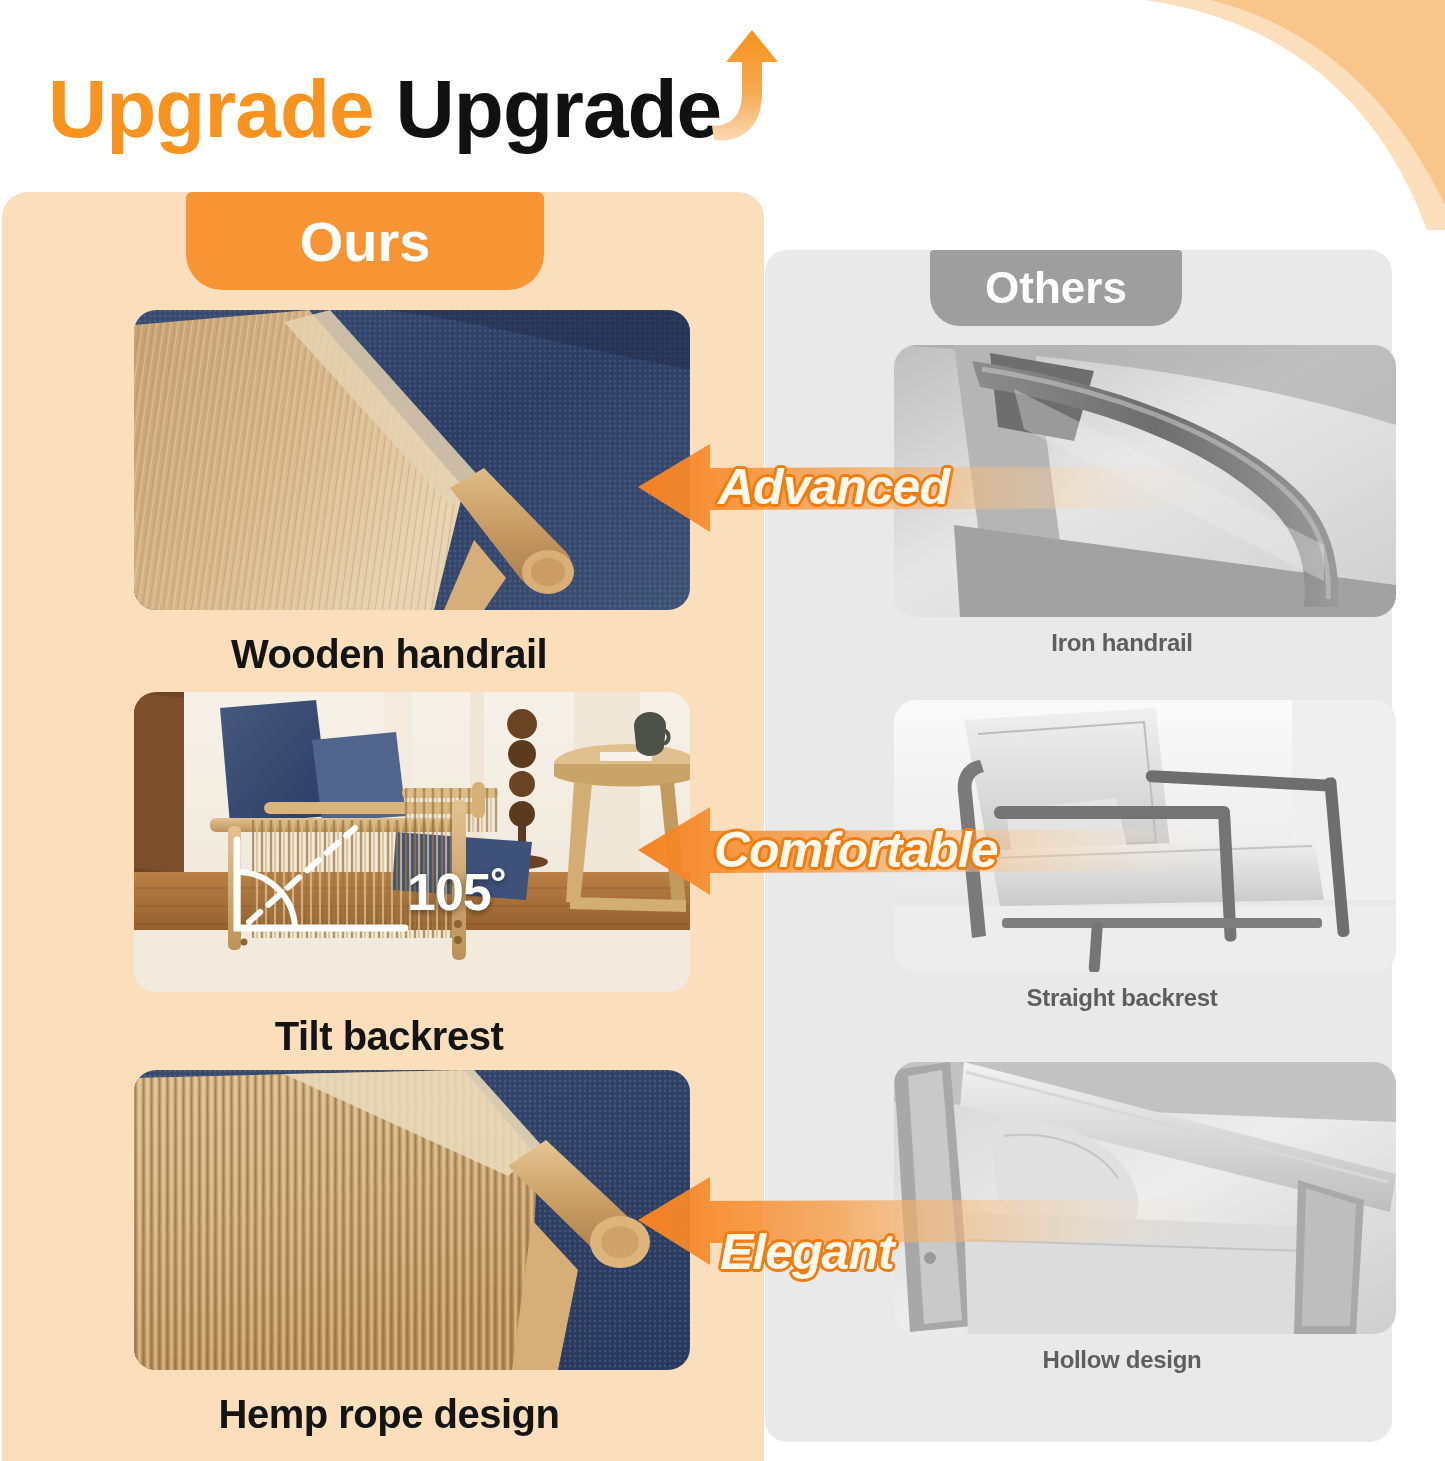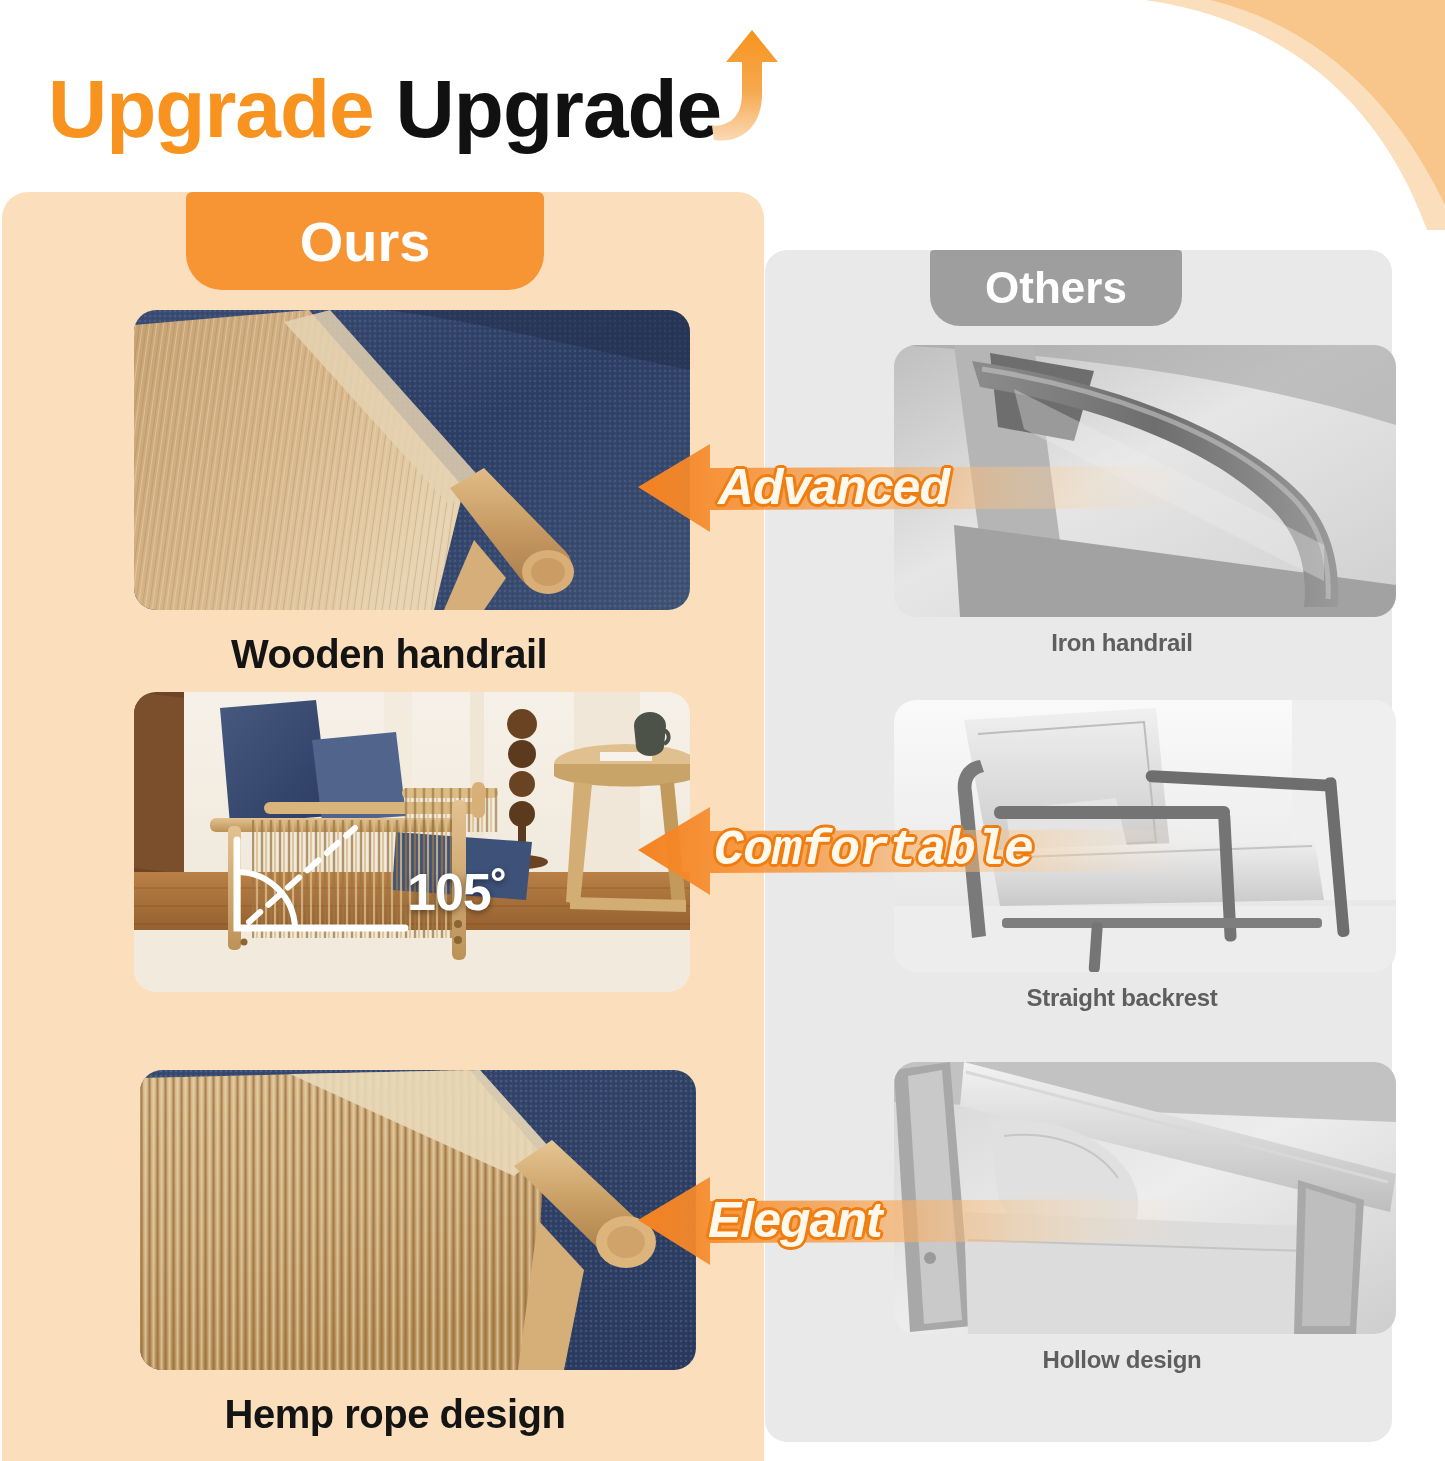--- a/index.html
+++ b/index.html
@@ -225,23 +225,24 @@
     </svg>
     <div class="angle-overlay">
       <svg width="230" height="150" viewBox="0 0 230 150">
         <path d="M 8 30 L 8 118 L 176 118" fill="none" stroke="#FFFFFF" stroke-width="7" stroke-linecap="round"></path>
         <path d="M 8 62 A 58 58 0 0 1 66 118" fill="none" stroke="#FFFFFF" stroke-width="6"></path>
         <line x1="20" y1="112" x2="126" y2="18" stroke="#FFFFFF" stroke-width="6" stroke-dasharray="15 11" stroke-linecap="round"></line>
       </svg>
       <div class="angle-text">105˚</div>
     </div>
   </div>
-</div>
-
-<div class="row" style="left:94px;top:1070px;">
+  <div class="cap cap-l">Tilt backrest</div>
+</div>
+
+<div class="row" style="left:88px;top:1070px;">
   <div class="thumb thumb-l">
     <svg width="556" height="300" viewBox="0 0 556 300">
       <defs>
         <linearGradient id="navy3" x1="0" y1="0" x2="1" y2="1">
           <stop offset="0%" stop-color="#3A4C72"></stop>
             <stop offset="100%" stop-color="#2A3A5F"></stop>
         </linearGradient>
         <linearGradient id="rope3" x1="0" y1="0" x2="0.3" y2="1">
           <stop offset="0%" stop-color="#D9BA8A"></stop>
             <stop offset="60%" stop-color="#C8A26F"></stop>
@@ -388,29 +389,29 @@
     <defs>
       <linearGradient id="abg2" x1="0" y1="0" x2="1" y2="0">
         <stop offset="0%" stop-color="#F58220" stop-opacity="1"></stop>
         <stop offset="35%" stop-color="#F79C45" stop-opacity=".78"></stop>
         <stop offset="70%" stop-color="#FBC98E" stop-opacity=".4"></stop>
         <stop offset="100%" stop-color="#FDE4C6" stop-opacity="0"></stop>
       </linearGradient>
     </defs>
     <path d="M 0 55 L 72 12 L 72 36 L 560 34 L 560 76 L 72 78 L 72 100 Z" fill="url(#abg2)"></path>
   </svg>
-  <div class="arrow-label" style="left:76px;font-family:Liberation Mono, monospace;">Comfortable</div>
+  <div class="arrow-label" style="left:76px;">Comfortable</div>
 </div>
 
 <div class="arrow-banner" style="left:638px;top:1165px;width:560px;">
   <svg width="560" height="110" viewBox="0 0 560 110" preserveAspectRatio="none">
     <defs>
       <linearGradient id="abg3" x1="0" y1="0" x2="1" y2="0">
         <stop offset="0%" stop-color="#F58220" stop-opacity="1"></stop>
         <stop offset="35%" stop-color="#F79C45" stop-opacity=".78"></stop>
         <stop offset="70%" stop-color="#FBC98E" stop-opacity=".4"></stop>
         <stop offset="100%" stop-color="#FDE4C6" stop-opacity="0"></stop>
       </linearGradient>
     </defs>
     <path d="M 0 55 L 72 12 L 72 36 L 560 34 L 560 76 L 72 78 L 72 100 Z" fill="url(#abg3)"></path>
   </svg>
-  <div class="arrow-label" style="left:70px;">Elegant</div>
+  <div class="arrow-label" style="left:82px;margin-top:32px;">Elegant</div>
 </div>
 
 </body></html>

